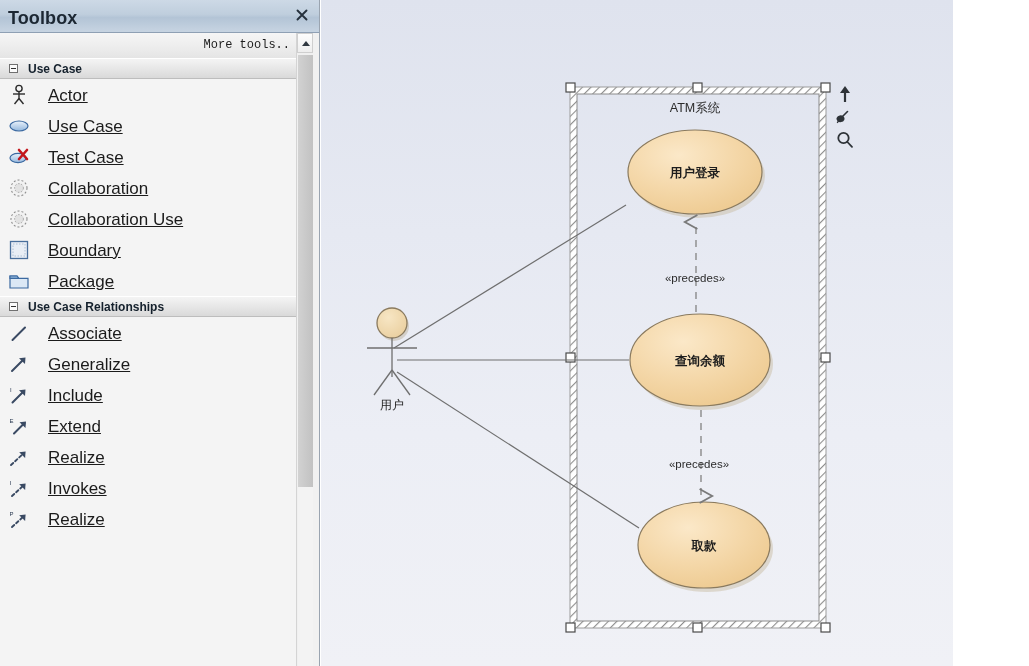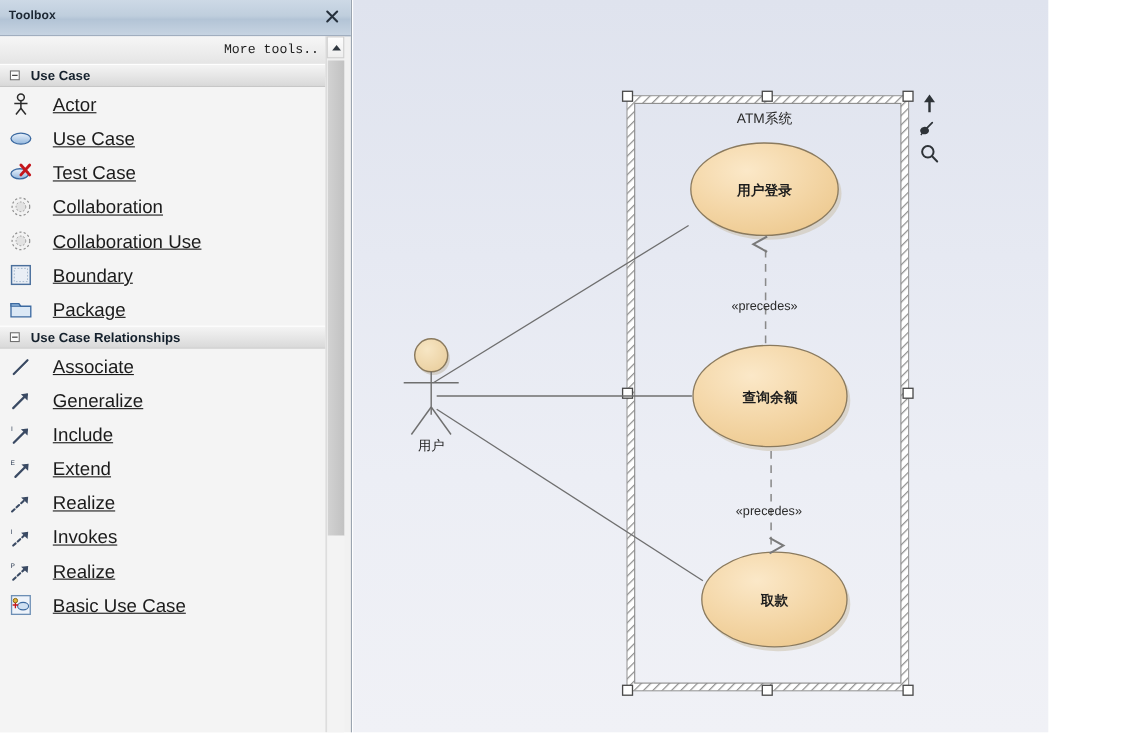--- a/index.html
+++ b/index.html
@@ -32,21 +32,21 @@
   #toolbox-title {
     position: relative;
     height: 33px;
     background: linear-gradient(to bottom, #cdd9e6 0%, #bfcedd 45%, #b3c4d6 55%, #c7d4e2 100%);
     border-bottom: 1px solid #8fa0b4;
     box-sizing: border-box;
   }
   #toolbox-title .t-label {
     position: absolute;
     left: 8px; top: 8px;
-    font-size: 11px;
+    font-size: 18px;
     font-weight: bold;
     color: #1c2733;
     letter-spacing: .1px;
   }
   #toolbox-close {
     position: absolute;
     right: 9px; top: 7px;
     width: 16px; height: 16px;
     cursor: pointer;
     color: #26313d;
@@ -327,29 +327,20 @@
             </svg></span>
           <span class="ti-label">Invokes</span>
         </div>
         <div class="tool-item">
           <span class="ti-icon"><svg width="22" height="22" viewBox="0 0 22 22">
               <text x="1.5" y="8" font-size="6" font-family="'Liberation Sans',sans-serif" fill="#2b3a52">P</text>
         <path d="M4,19 L16,8" stroke="#3a4a63" stroke-width="1.9" stroke-linecap="round" stroke-dasharray="3,2.6"></path>
         <path d="M17.6,6.5 L17.1,13 L11.2,7.3 Z" fill="#3a4a63"></path>
             </svg></span>
           <span class="ti-label">Realize</span>
-        </div>
-        <div class="tool-item">
-          <span class="ti-icon"><svg width="22" height="22" viewBox="0 0 22 22">
-              <rect x="2.5" y="2.5" width="17" height="17" fill="#eef3fa" stroke="#6d8fb5" stroke-width="1.2"></rect>
-        <ellipse cx="13" cy="12" rx="5" ry="3.4" fill="#cfe0f2" stroke="#3b69a0" stroke-width="1"></ellipse>
-        <circle cx="6" cy="7" r="2" fill="#e0b23b" stroke="#8a6a12" stroke-width="0.9"></circle>
-        <path d="M6,9 L6,14 M3.5,11 L8.5,11" stroke="#c4161c" stroke-width="1.2"></path>
-            </svg></span>
-          <span class="ti-label">Basic Use Case</span>
         </div>
       </div>
 
     <div id="tb-scrollbar">
       <div id="tb-scroll-up">
           <div class="arw"></div>
         </div>
       <div id="tb-thumb"></div>
       <div id="tb-track-bottom"></div>
     </div>

